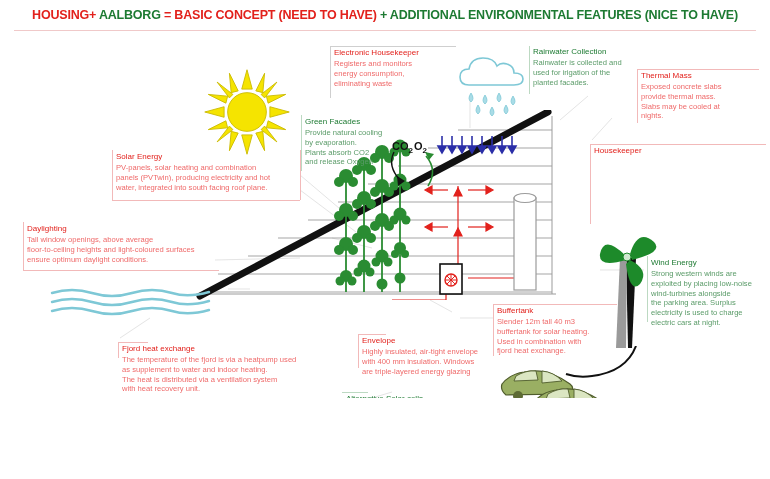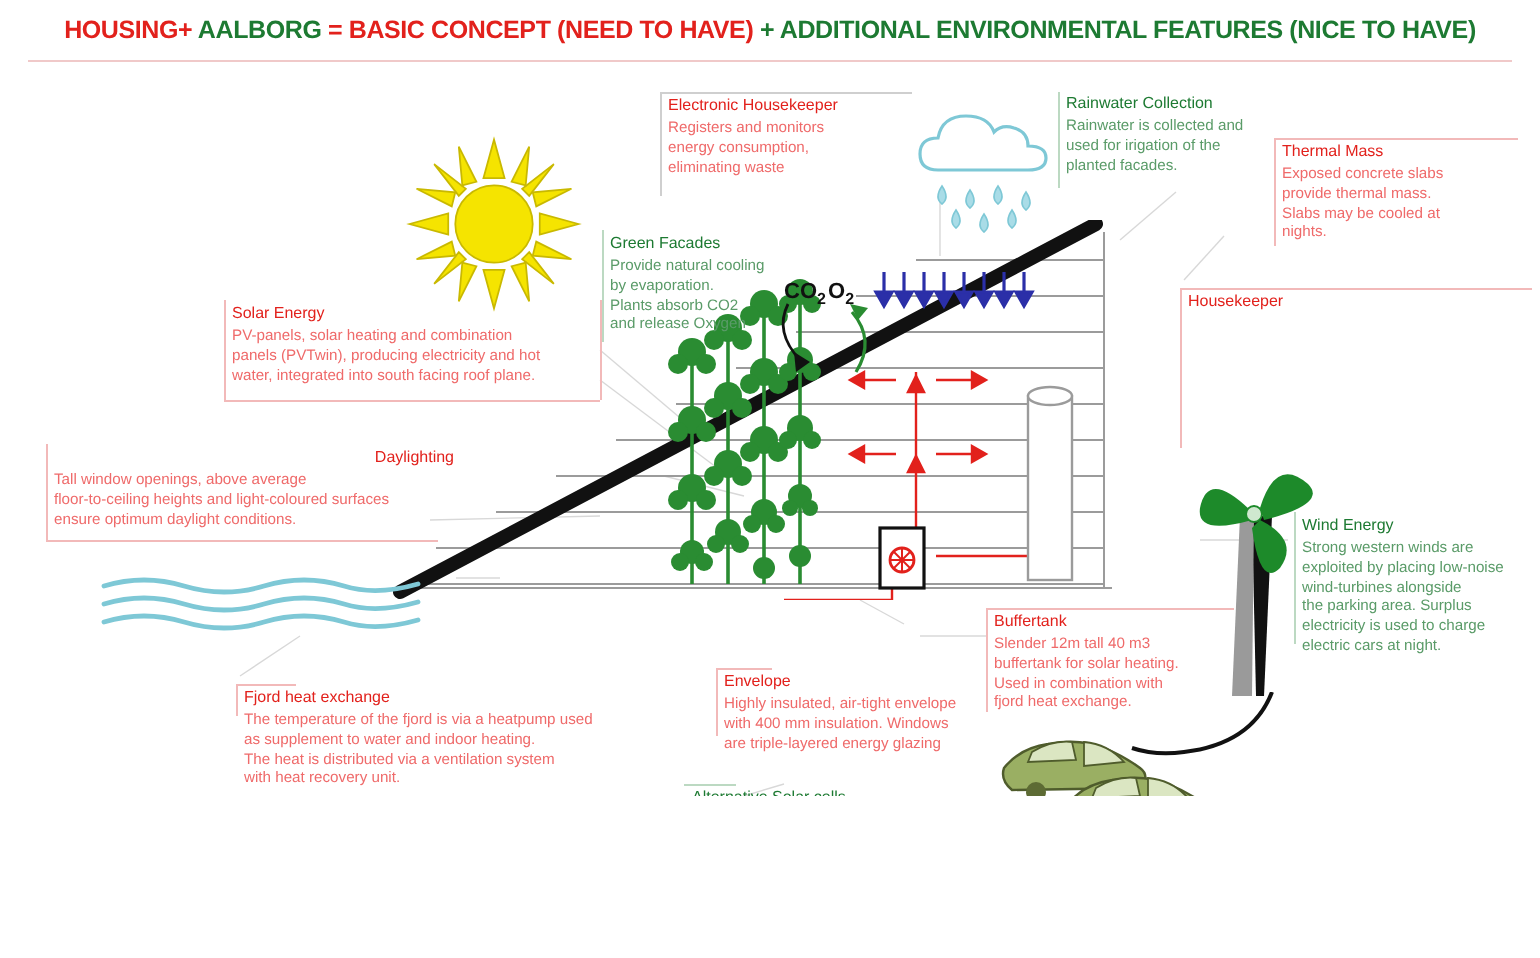--- a/index.html
+++ b/index.html
@@ -386,21 +386,21 @@
   <div class="lead h pink" style="left:112px;top:200px;width:188px;"></div>
   <div class="lead v pink" style="left:300px;top:150px;height:50px;"></div>
 
   <div class="callout red" style="left:594px;top:146px;width:176px;font-size:7.6px;">
     <span class="hd" style="font-size:8px;">Housekeeper</span>
   </div>
   <div class="lead v pink" style="left:590px;top:144px;height:80px;"></div>
   <div class="lead h pink" style="left:590px;top:144px;width:176px;"></div>
 
   <div class="callout red" style="left:27px;top:224px;width:200px;font-size:7.6px;">
-    <span class="hd" style="font-size:8px;text-align:right;">Daylighting</span>
+    <span class="hd" style="font-size:8px;">Daylighting</span>
     <span class="bd" style="white-space:pre-line;">Tall window openings, above average
 floor-to-ceiling heights and light-coloured surfaces
 ensure optimum daylight conditions.</span>
   </div>
   <div class="lead v pink" style="left:23px;top:222px;height:48px;"></div>
   <div class="lead h pink" style="left:23px;top:270px;width:196px;"></div>
 
   <div class="callout green" style="left:651px;top:258px;width:116px;font-size:7.6px;">
     <span class="hd" style="font-size:8px;">Wind Energy</span>
     <span class="bd" style="white-space:pre-line;">Strong western winds are

